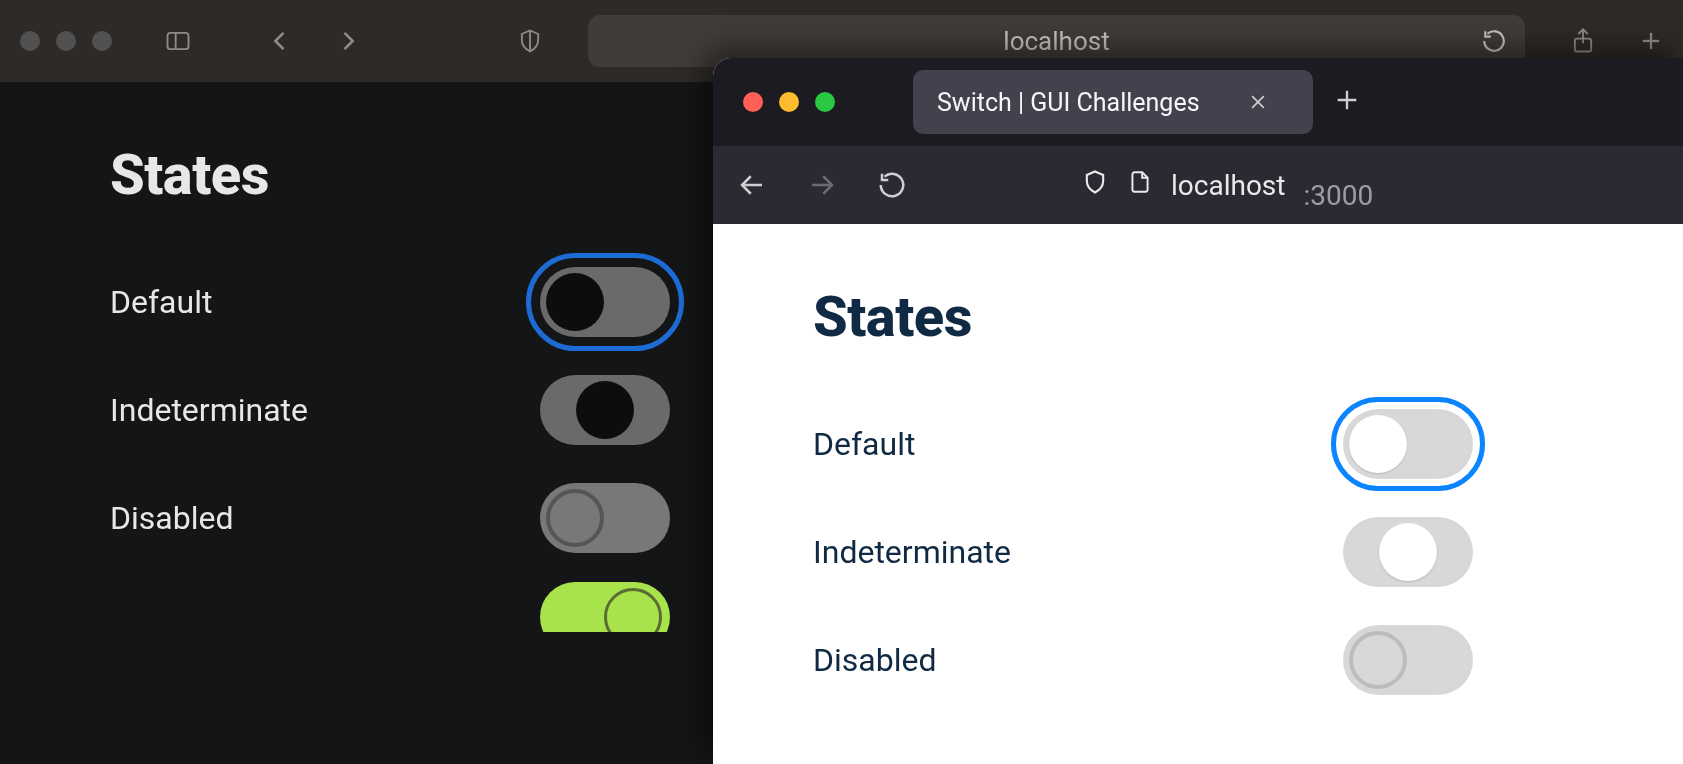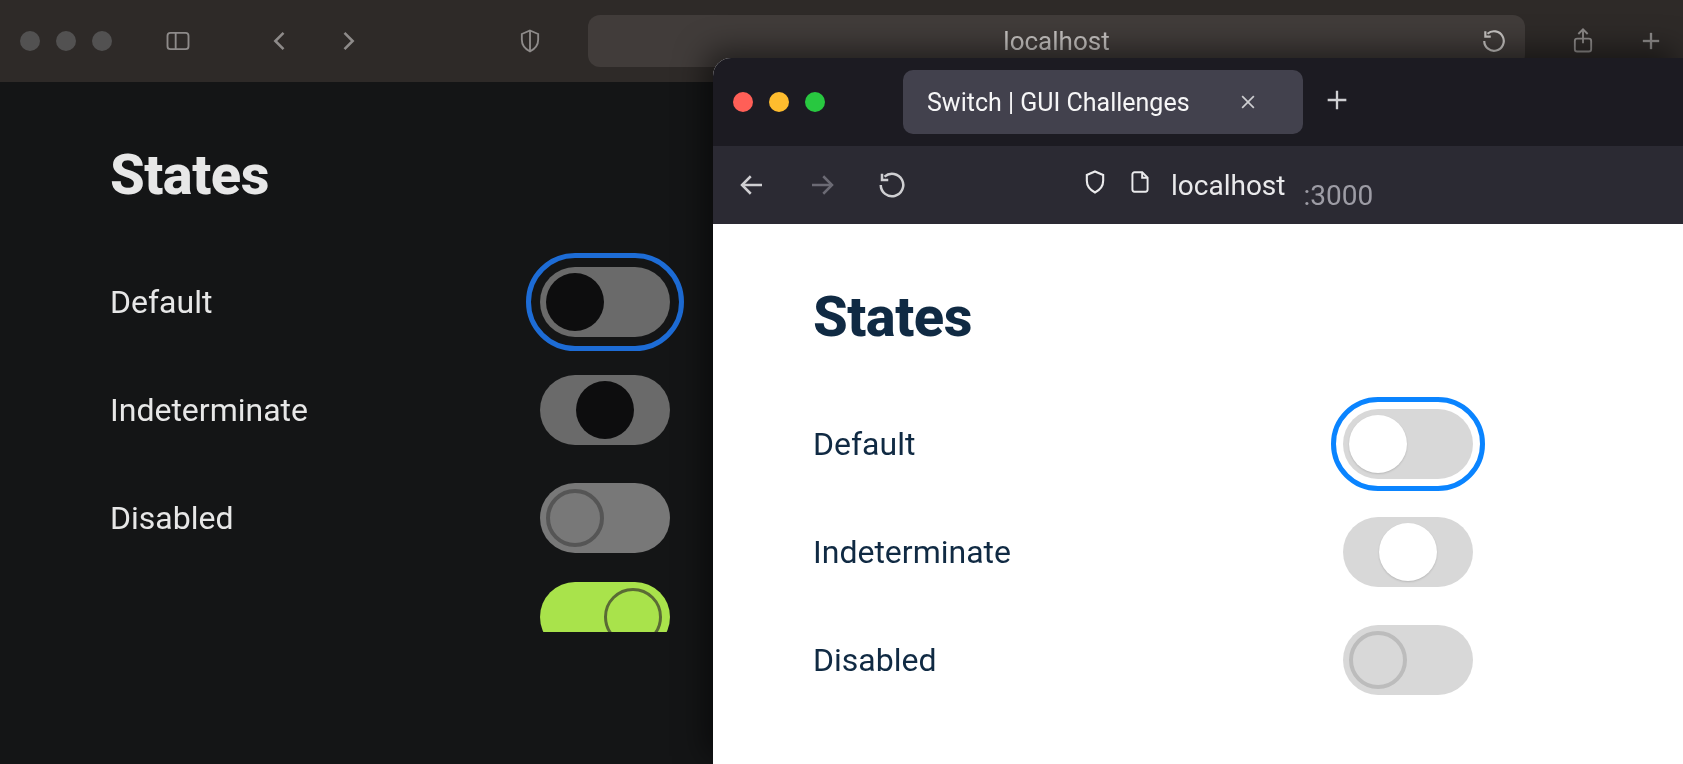--- a/index.html
+++ b/index.html
@@ -73,21 +73,21 @@
       background: #ffffff;
       border-top-left-radius: 18px;
       box-shadow: -8px -8px 30px rgba(0,0,0,0.5);
       overflow: hidden;
     }
     .firefox-tabstrip {
       height: 88px;
       background: #1c1b22;
       display: flex;
       align-items: center;
-      padding: 10px 20px;
+      padding: 10px 30px;
       gap: 18px;
     }
     .firefox-tabstrip .tl-dot.red { background: #ff5f57; }
     .firefox-tabstrip .tl-dot.yellow { background: #febc2e; }
     .firefox-tabstrip .tl-dot.green { background: #28c840; }
     .firefox-tab {
       margin-left: 40px;
       background: #42414d;
       border-radius: 10px;
       height: 64px;

